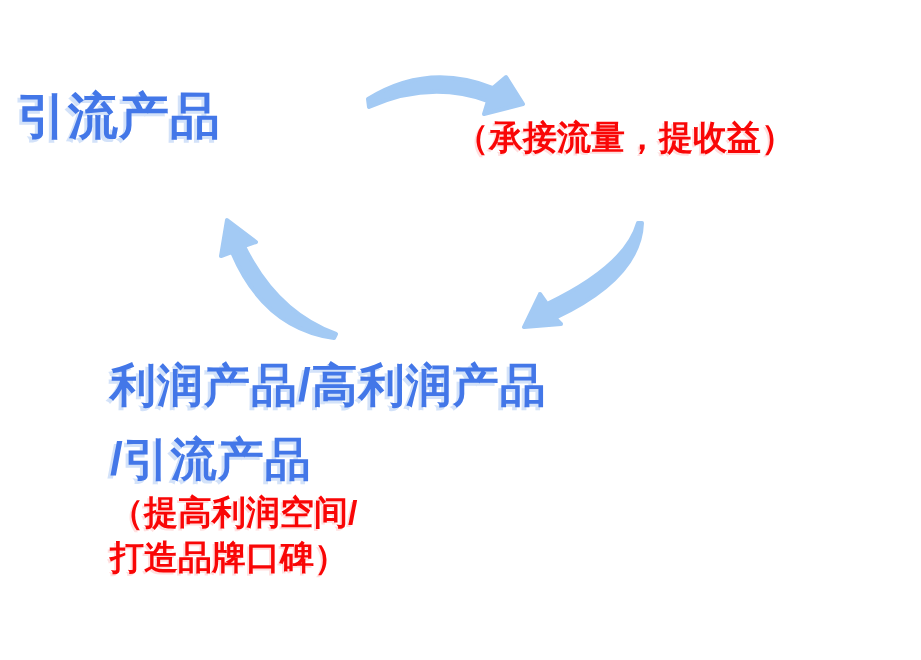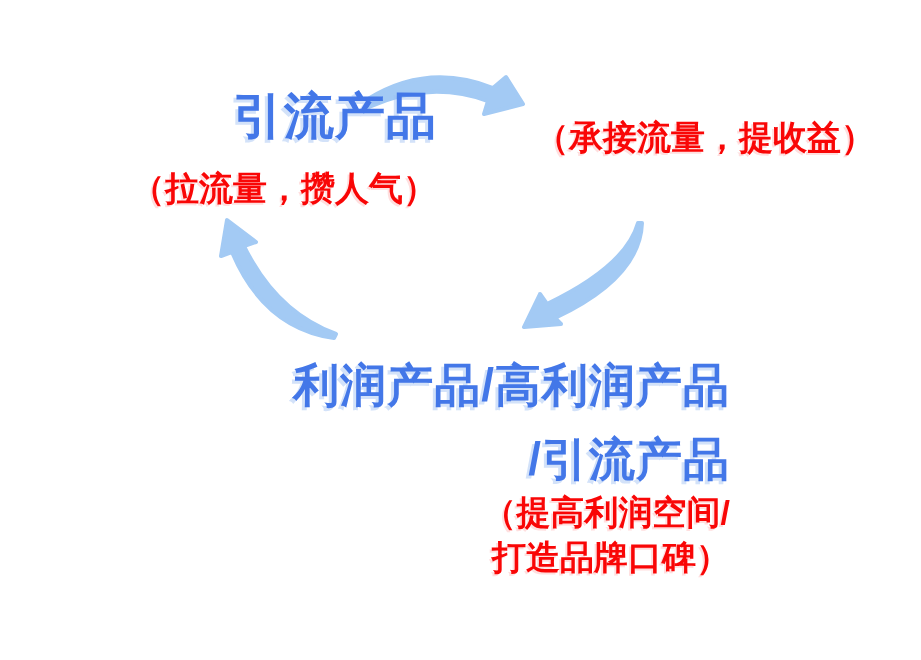--- a/index.html
+++ b/index.html
@@ -17,21 +17,21 @@
     font-family:"Liberation Sans","DejaVu Sans",sans-serif;
   }
   .arrow-layer{position:absolute;left:0;top:0;width:921px;height:660px;}
   .arrow{
     fill:var(--arrow-color);
     stroke:var(--arrow-color);
     stroke-width:4;
     stroke-linejoin:round;
     stroke-linecap:round;
   }
-  .node{position:absolute;text-align:right;}
+  .node{position:absolute;text-align:left;}
   .node-title{
     color:var(--title-color);
     font-weight:bold;
     font-size:50px;
     line-height:1.05;
     letter-spacing:1px;
     text-shadow:-3px 3px 0 rgba(158,190,242,0.45);
     white-space:nowrap;
   }
   .node-subtitle{
@@ -59,21 +59,20 @@
 
     <path class="arrow" d="M 368 99 Q 428 62 493 88 L 506 77 L 523 104 L 484 114 L 488 101 Q 430 80 369 107 Z"></path>
 
     <path class="arrow" d="M 638 223 Q 626 266 547 304 L 540 294 L 524 327 L 561 324 L 555 318 Q 640 278 642 223 Z"></path>
 
     <path class="arrow" d="M 336 334 Q 276 312 244 246 L 256 242 L 227 220 L 221 256 L 232 252 Q 264 328 334 338 Z"></path>
   </svg>
 
   <div class="node node-1">
     <div class="node-title">引流产品</div>
-    <div class="node-subtitle">（拉流量，攒人气）</div>
   </div>
 
   <div class="node node-2">
     <div class="node-subtitle">（承接流量，提收益）</div>
   </div>
 
   <div class="node node-3">
     <div class="node-title title-line-1">利润产品/高利润产品</div>
     <div class="node-title title-line-2">/引流产品</div>
     <div class="node-subtitle">

